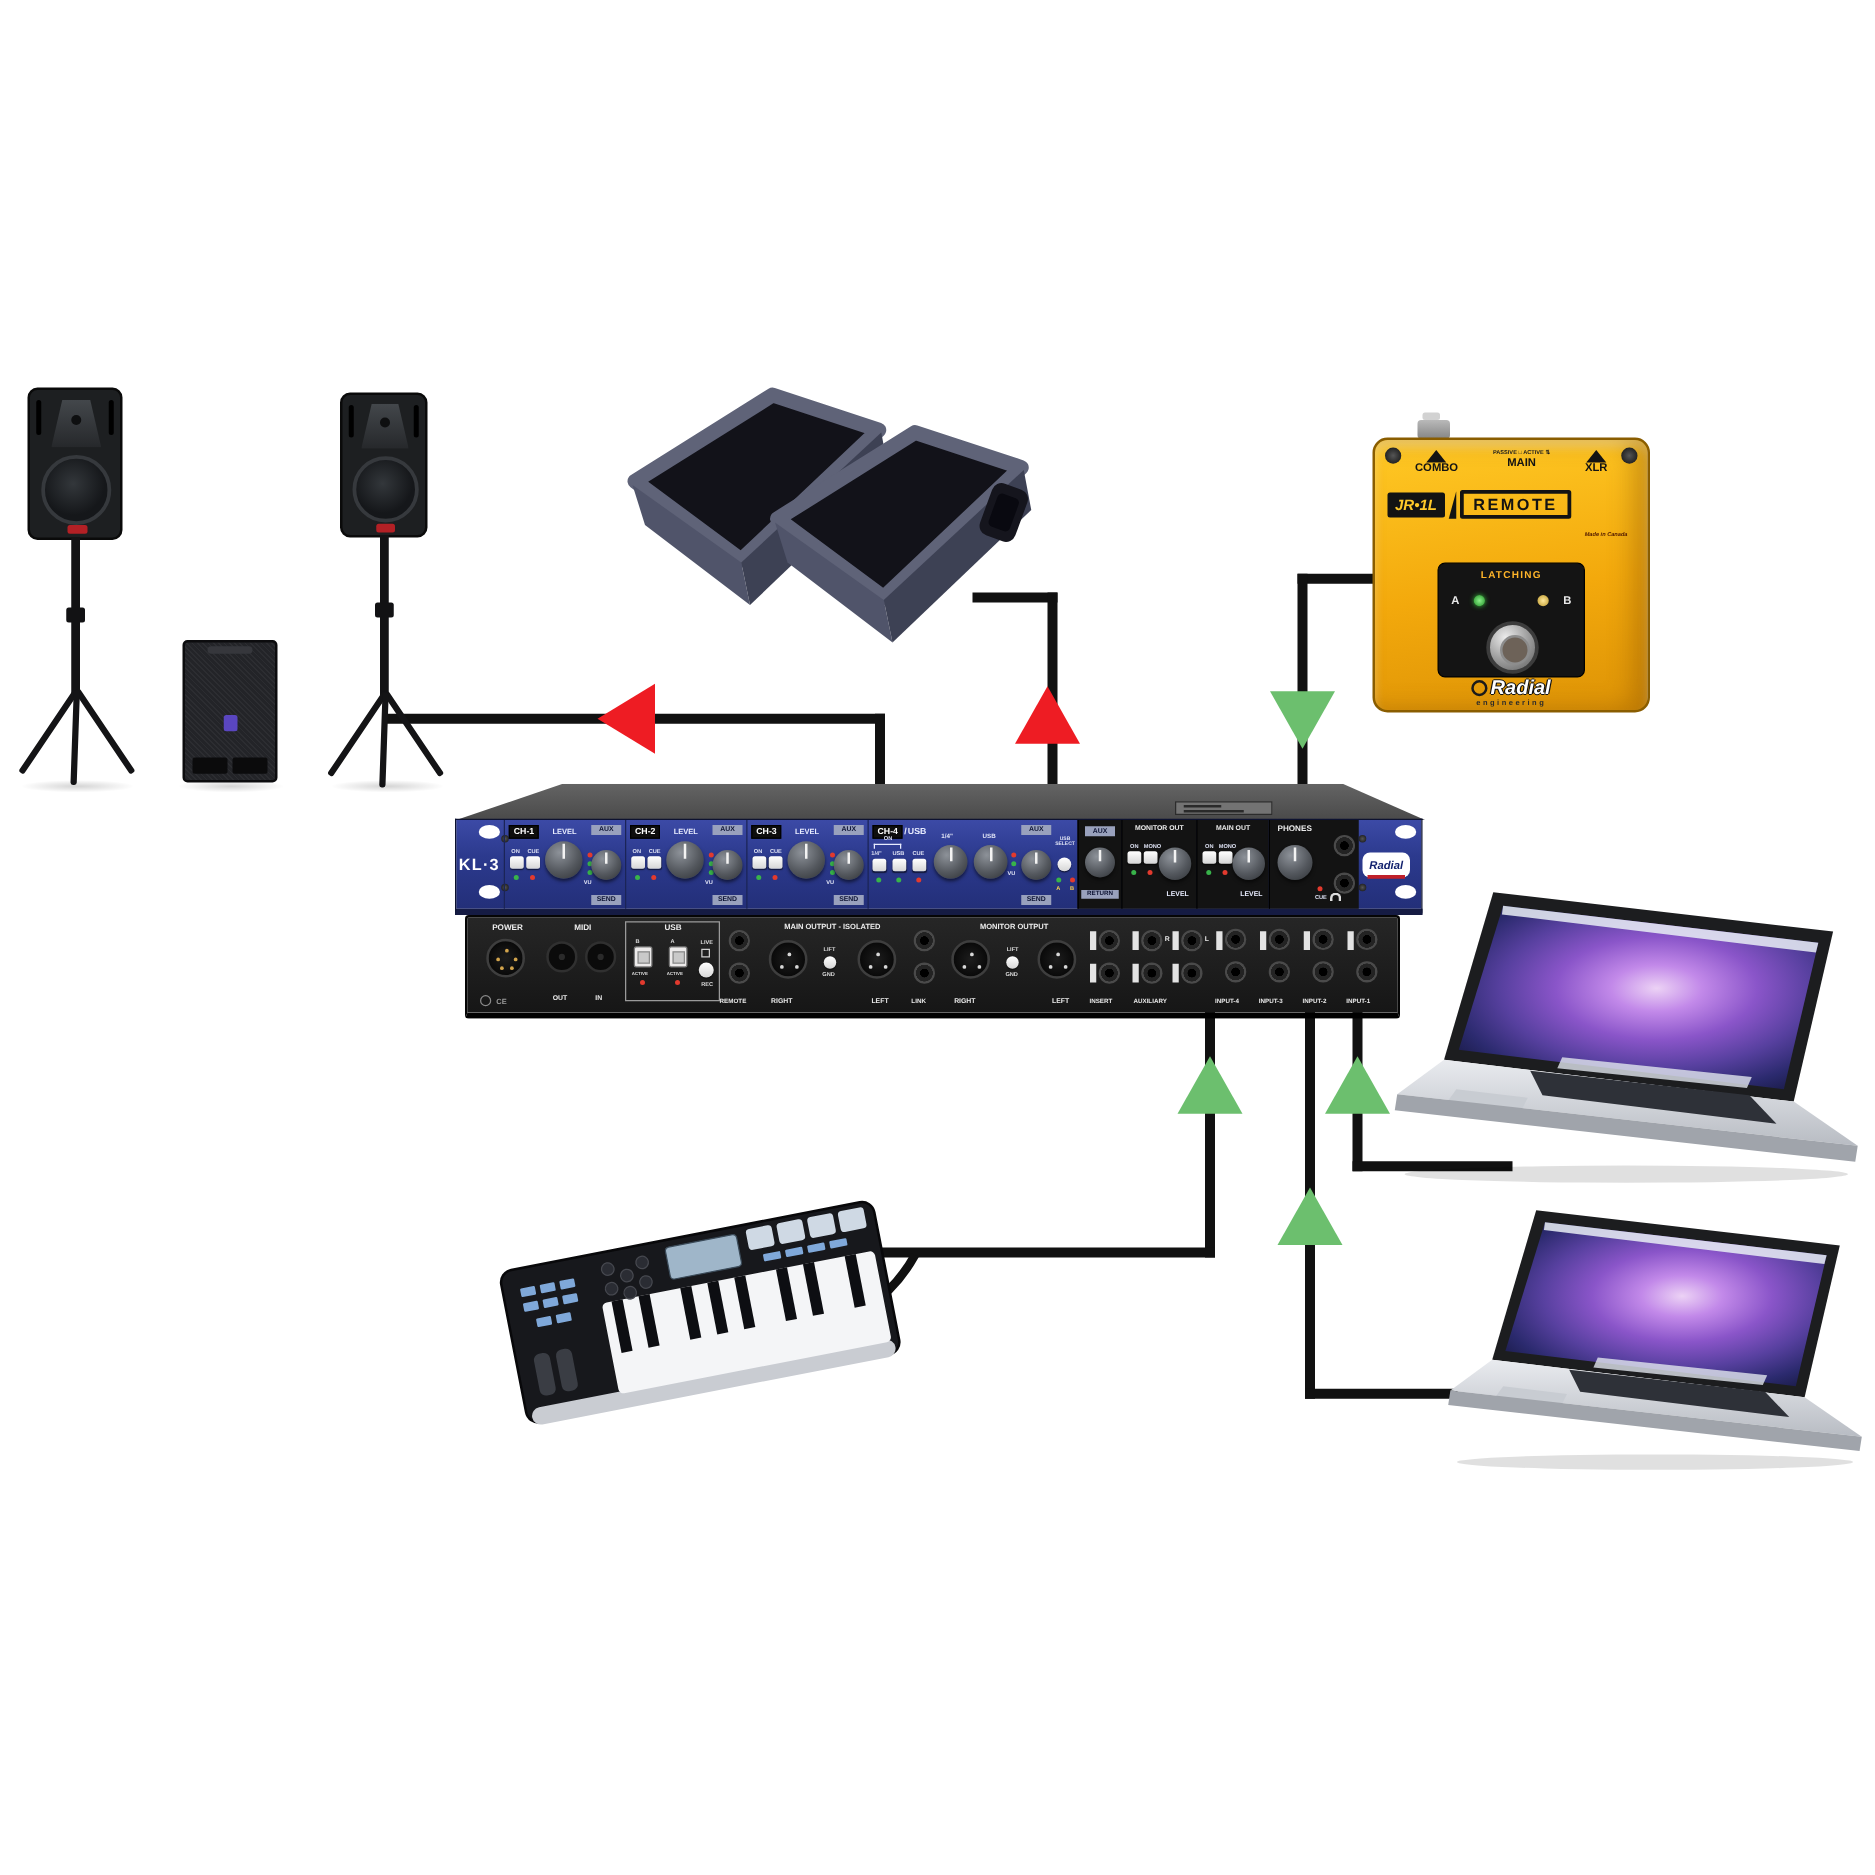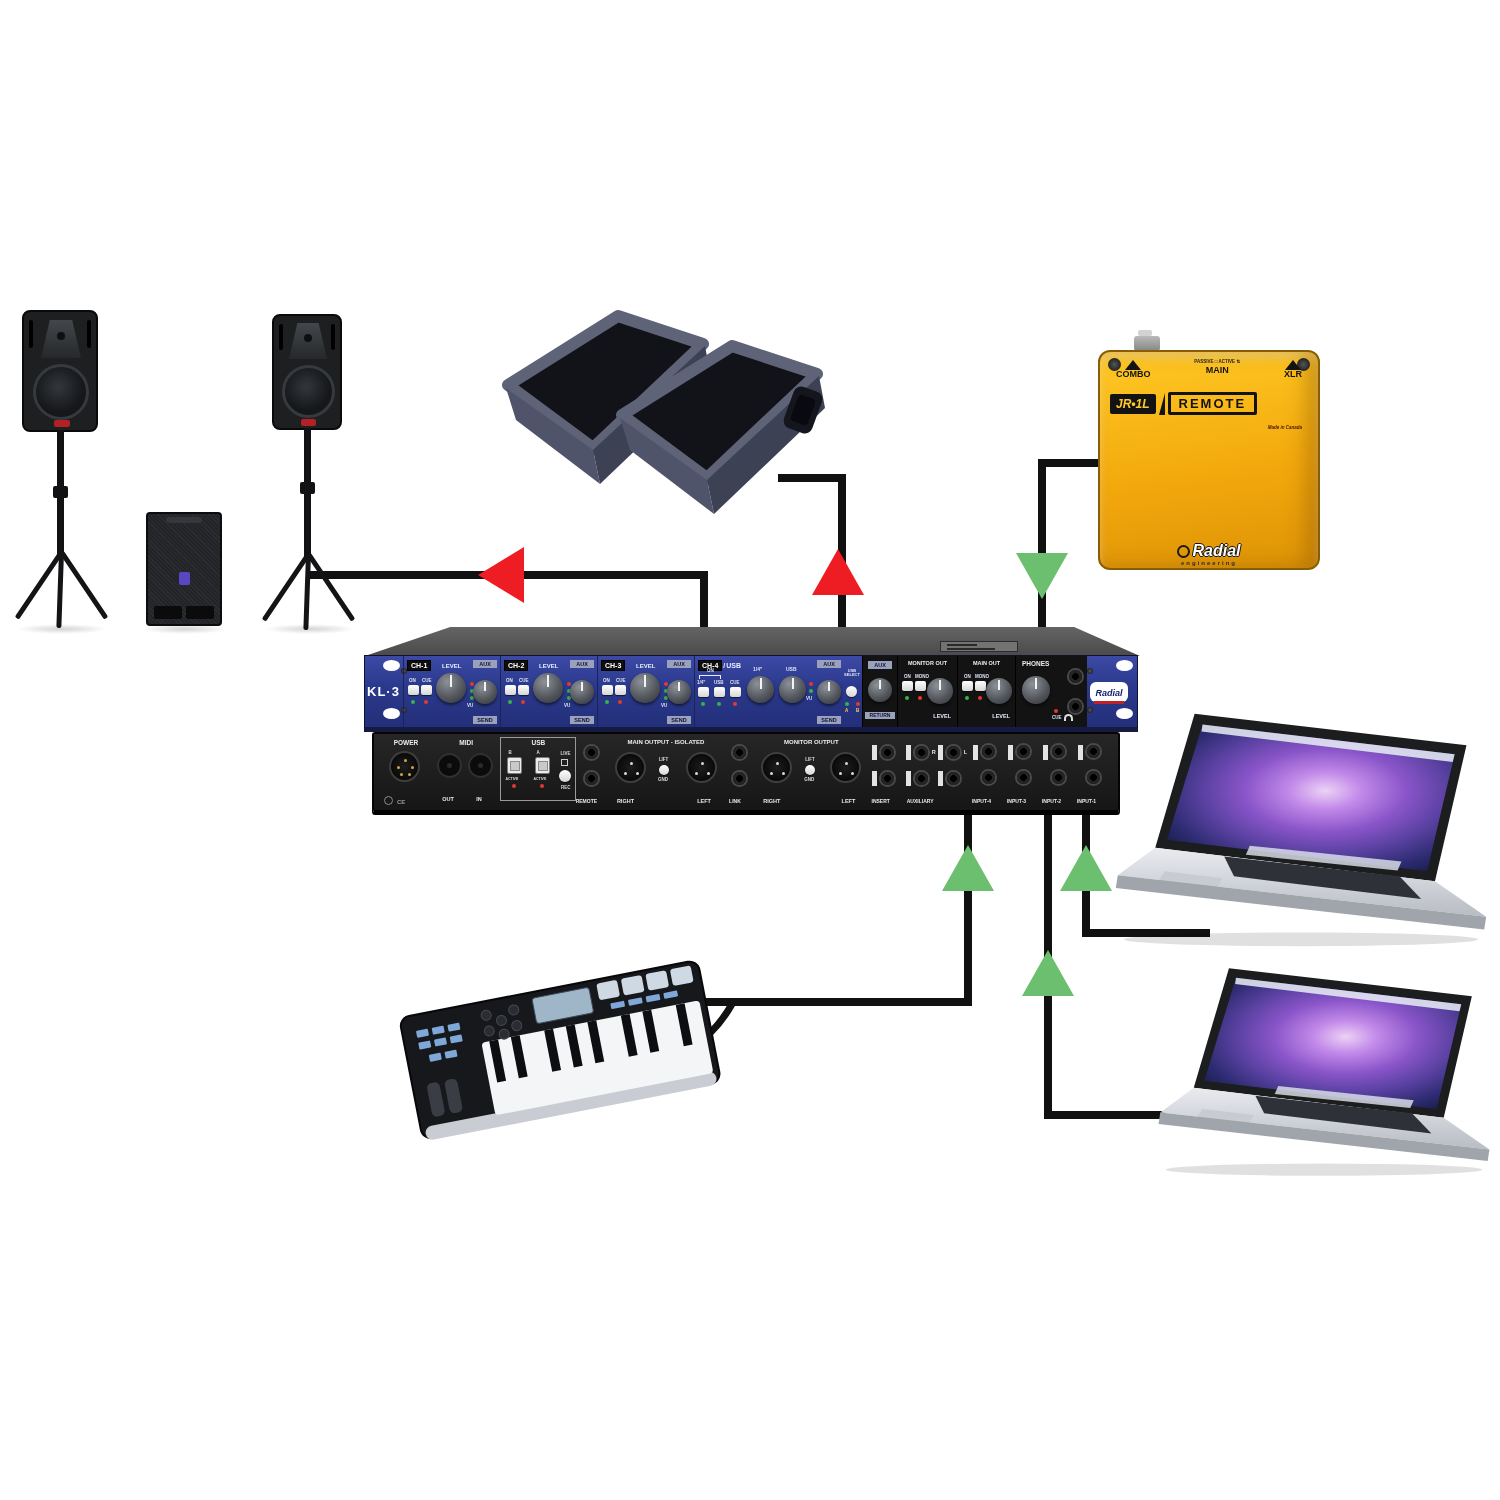--- a/index.html
+++ b/index.html
@@ -151,21 +151,21 @@
       <rect x="202" y="66" width="18" height="28" rx="4" fill="#090910" transform="rotate(20 211 80)"></rect>
     </g>
   </svg>
 
   <div class="dev" id="pedal" style="left:1098px;top:340px;width:222px;height:230px">
     <div class="abs" style="left:40px;top:-10px;width:14px;height:6px;background:#d2d2d2;border-radius:2px"></div>
     <div class="abs" style="left:36px;top:-4px;width:26px;height:15px;background:linear-gradient(#b9b9b9,#868686);border-radius:3px"></div>
     <div class="body">
       <div class="screw abs" style="left:8px;top:6px;width:13px;height:13px"></div>
       <div class="screw abs" style="right:8px;top:6px;width:13px;height:13px"></div>
-      <div class="abs" style="left:0;top:8px;width:100%;display:flex;justify-content:space-between;padding:0 16px">
+      <div class="abs" style="left:0;top:8px;width:100%;display:flex;justify-content:space-between;padding:0 32px">
         <div style="display:flex;flex-direction:column;align-items:center">
           <span class="ptri"></span>
           <span class="plbl">COMBO</span>
         </div>
         <div style="display:flex;flex-direction:column;align-items:center;gap:1px">
           <span class="ptiny">
             <span>PASSIVE</span>
             <span>□</span>
             <span>ACTIVE</span>
             <span>⇅</span>
@@ -176,20 +176,28 @@
           <span class="ptri"></span>
           <span class="plbl">XLR</span>
         </div>
       </div>
       <div class="abs" style="left:10px;top:40px;display:flex;align-items:center;gap:3px">
         <span style="background:#131313;color:#ffc92a;font-style:italic;font-weight:800;font-size:12px;padding:3px 6px;border-radius:2px">JR•1L</span>
         <span style="width:0;height:0;border-left:6px solid transparent;border-bottom:22px solid #131313"></span>
         <span style="border:3px solid #131313;color:#131313;font-weight:800;font-size:13px;letter-spacing:2px;padding:1px 8px;border-radius:2px">REMOTE</span>
       </div>
       <div class="abs ptiny" style="right:16px;top:74px;color:#4d1600;font-style:italic">Made in Canada</div>
+    </div>
+    <div class="panel">
+      <div class="abs" style="left:0;top:4px;width:100%;text-align:center;color:#ffb52a;font-size:8px;font-weight:800;letter-spacing:1px">LATCHING</div>
+      <div class="abs" style="left:10px;top:24px;color:#e9e9e9;font-size:9px;font-weight:800">A</div>
+      <div class="abs" style="left:28px;top:25px;width:9px;height:9px;border-radius:50%;background:radial-gradient(#8cf08a,#1f8f24);box-shadow:0 0 4px #35c23a"></div>
+      <div class="abs" style="right:28px;top:25px;width:9px;height:9px;border-radius:50%;background:radial-gradient(#ffe89a,#b9952a)"></div>
+      <div class="abs" style="right:10px;top:24px;color:#e9e9e9;font-size:9px;font-weight:800">B</div>
+      <div class="fsw" style="left:38px;bottom:2px"></div>
     </div>
     <div class="abs" style="left:0;bottom:4px;width:100%;text-align:center">
       <span style="display:inline-block;width:13px;height:13px;border:2px solid #1a1a1a;border-radius:50%;vertical-align:-2px;margin-right:2px"></span><span style="font-size:16px;font-weight:800;font-style:italic;color:#fff;text-shadow:-1px 0 #111,1px 0 #111,0 -1px #111,0 1px #111">Radial</span>
       <div style="font-size:6px;font-weight:700;letter-spacing:2px;color:#2b2b2b">engineering</div>
     </div>
   </div>
 
   <div class="rackz" style="left:365px;top:627px;width:775px;height:29px;background:linear-gradient(#646464,#4a4a4a);clip-path:polygon(11% 0,91.5% 0,100% 100%,0 100%)"></div>
   <div class="rackz" style="left:940px;top:641px;width:78px;height:11px;border:1px solid #2c2c2c;background:#737373">
     <div class="abs" style="left:6px;top:2px;width:30px;height:2px;background:#2a2a2a"></div>

